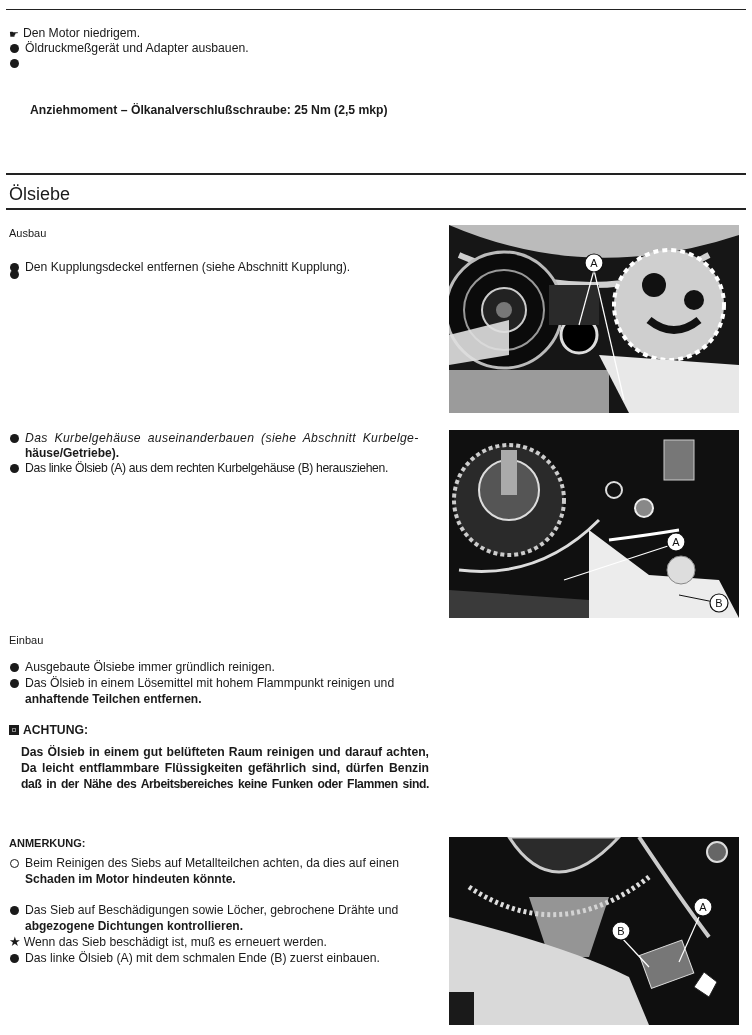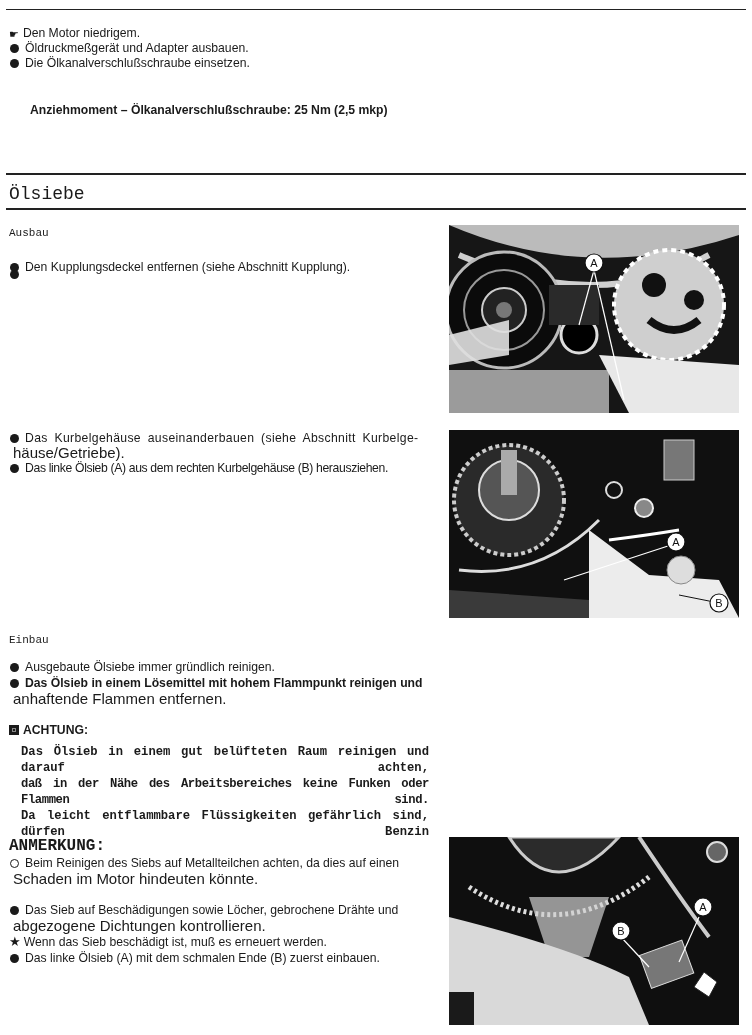--- a/index.html
+++ b/index.html
@@ -2,92 +2,92 @@
 <html><head>
   <meta charset="utf-8">
   <style>
     html, body { margin: 0; padding: 0; background: #ffffff; }
     body {
       width: 752px; height: 1035px; position: relative; overflow: hidden;
       font-family: "Liberation Sans", sans-serif; color: #1a1a1a;
     }
     .rule { position: absolute; left: 6px; right: 6px; height: 0; border-top: 2px solid #222; }
     .rule.thin { border-top-width: 1px; }
-    .abs { position: absolute; font-family: Liberation Mono, monospace; }
+    .abs { position: absolute; }
     .line { position: absolute; font-size: 12.2px; line-height: 16px; white-space: nowrap; }
     .bullet { display: inline-block; width: 11px; height: 11px; vertical-align: -1px; margin-right: 5px; }
     .bullet.dot { width: 9px; height: 9px; border-radius: 50%; background: #1a1a1a; margin-left: 1px; margin-right: 6px; }
     .bullet.ring { width: 9px; height: 9px; border-radius: 50%; border: 1.4px solid #1a1a1a; box-sizing: border-box; margin-left: 1px; margin-right: 6px; }
     .bullet.star { font-size: 13px; width: auto; height: auto; vertical-align: 0; margin-right: 3px; }
     .bullet.sq { width: 10px; height: 10px; background: #1a1a1a; border: 1px solid #1a1a1a; box-sizing: border-box; margin-right: 4px; vertical-align: -1px; position: relative; }
     .bullet.sq::after { content: ""; position: absolute; left: 2px; top: 2px; right: 2px; bottom: 2px; border: 1px solid #888; }
-    .indent { position: absolute; font-size: 15px; line-height: 16px; white-space: nowrap; left: 13px; }
+    .indent { position: absolute; font-size: 12px; line-height: 16px; white-space: nowrap; left: 25px; font-weight: bold; }
     .bold { font-weight: bold; }
     .h1 { font-size: 18px; font-weight: normal; }
     .h2 { font-size: 11px; }
     .just { white-space: normal; text-align: justify; text-align-last: justify; padding-left: 12px; }
     .photo { position: absolute; background: #111; overflow: hidden; }
     .photo svg { display: block; }
     .callout-text { font-size: 11px; font-family: "Liberation Sans", sans-serif; }
   </style>
 </head>
 <body>
 
 <div class="rule thin" style="top:9px;"></div>
 
 <div class="line" style="left:9px; top:25px;">
   <span class="bullet" style="font-size:11px; width:auto; height:auto; margin-right:4px;">☛</span><span>Den Motor niedrigem.</span>
 </div>
 <div class="line" style="left:9px; top:40px;text-align:center;">
   <span class="bullet dot"></span><span>Öldruckmeßgerät und Adapter ausbauen.</span>
 </div>
 <div class="line" style="left:9px; top:55px;">
-  <span class="bullet dot"></span><span>Die Ölkanalverschlußschraube einsetzen.</span>
+  <span class="bullet dot"></span>
 </div>
 <div class="line bold" style="left:30px; top:77px;margin-top:25px;">Anziehmoment – Ölkanalverschlußschraube: 25 Nm (2,5 mkp)</div>
 
 <div class="rule" style="top:173px;"></div>
 <div class="abs h1" style="left:9px; top:184px;">Ölsiebe</div>
 <div class="rule" style="top:208px;"></div>
 
 <div class="abs h2" style="left:9px; top:227px;">Ausbau</div>
 <div class="line" style="left:9px; top:251px;margin-top:8px;">
   <span class="bullet dot"></span><span>Den Kupplungsdeckel entfernen (siehe Abschnitt Kupplung).</span>
 </div>
 <div class="line" style="left:9px; top:266px;">
   <span class="bullet dot"></span>
 </div>
 
 <div class="line" style="left:9px; top:430px; width:420px;">
-  <span class="bullet dot"></span><span style="letter-spacing:0.35px; word-spacing:3px;">Das Kurbelgehäuse auseinanderbauen (siehe Abschnitt Kurbelge-</span>
+  <span class="bullet dot"></span><span style="letter-spacing:0.35px; word-spacing:3px;font-style:italic;">Das Kurbelgehäuse auseinanderbauen (siehe Abschnitt Kurbelge-</span>
 </div>
 <div class="indent" style="top:445px;">häuse/Getriebe).</div>
 <div class="line" style="left:9px; top:460px;">
   <span class="bullet dot"></span><span style="letter-spacing:-0.35px;">Das linke Ölsieb (A) aus dem rechten Kurbelgehäuse (B) herausziehen.</span>
 </div>
 
 <div class="abs h2" style="left:9px; top:634px;">Einbau</div>
 <div class="line" style="left:9px; top:659px;">
   <span class="bullet dot"></span><span>Ausgebaute Ölsiebe immer gründlich reinigen.</span>
 </div>
-<div class="line" style="left:9px; top:675px;font-weight:bold;">
+<div class="line" style="left:9px; top:675px;">
   <span class="bullet dot"></span><span>Das Ölsieb in einem Lösemittel mit hohem Flammpunkt reinigen und</span>
 </div>
-<div class="indent" style="top:691px;">anhaftende Flammen entfernen.</div>
+<div class="indent" style="top:691px;">anhaftende Teilchen entfernen.</div>
 
 <div class="line bold" style="left:9px; top:722px; ">
   <span class="bullet sq"></span><span>ACHTUNG:</span>
 </div>
 <div class="abs bold" style="left:9px; top:744px; width:420px; font-size:12.2px; line-height:16px;">
   <div class="just">Das Ölsieb in einem gut belüfteten Raum reinigen und darauf achten,</div>
+  <div class="just">Da leicht entflammbare Flüssigkeiten gefährlich sind, dürfen Benzin</div>
   <div class="just" style="letter-spacing:-0.4px;">daß in der Nähe des Arbeitsbereiches keine Funken oder Flammen sind.</div>
-  <div class="just">Da leicht entflammbare Flüssigkeiten gefährlich sind, dürfen Benzin</div>
 </div>
 
-<div class="abs bold" style="left:9px; top:837px; font-size:16px;">ANMERKUNG:</div>
+<div class="abs bold" style="left:9px; top:837px; font-size:11px;">ANMERKUNG:</div>
 <div class="line" style="left:9px; top:855px;">
   <span class="bullet ring"></span><span>Beim Reinigen des Siebs auf Metallteilchen achten, da dies auf einen</span>
 </div>
 <div class="indent" style="top:871px;">Schaden im Motor hindeuten könnte.</div>
 
 <div class="line" style="left:9px; top:902px;">
   <span class="bullet dot"></span><span>Das Sieb auf Beschädigungen sowie Löcher, gebrochene Drähte und</span>
 </div>
 <div class="indent" style="top:918px;">abgezogene Dichtungen kontrollieren.</div>
 <div class="line" style="left:9px; top:934px;">

